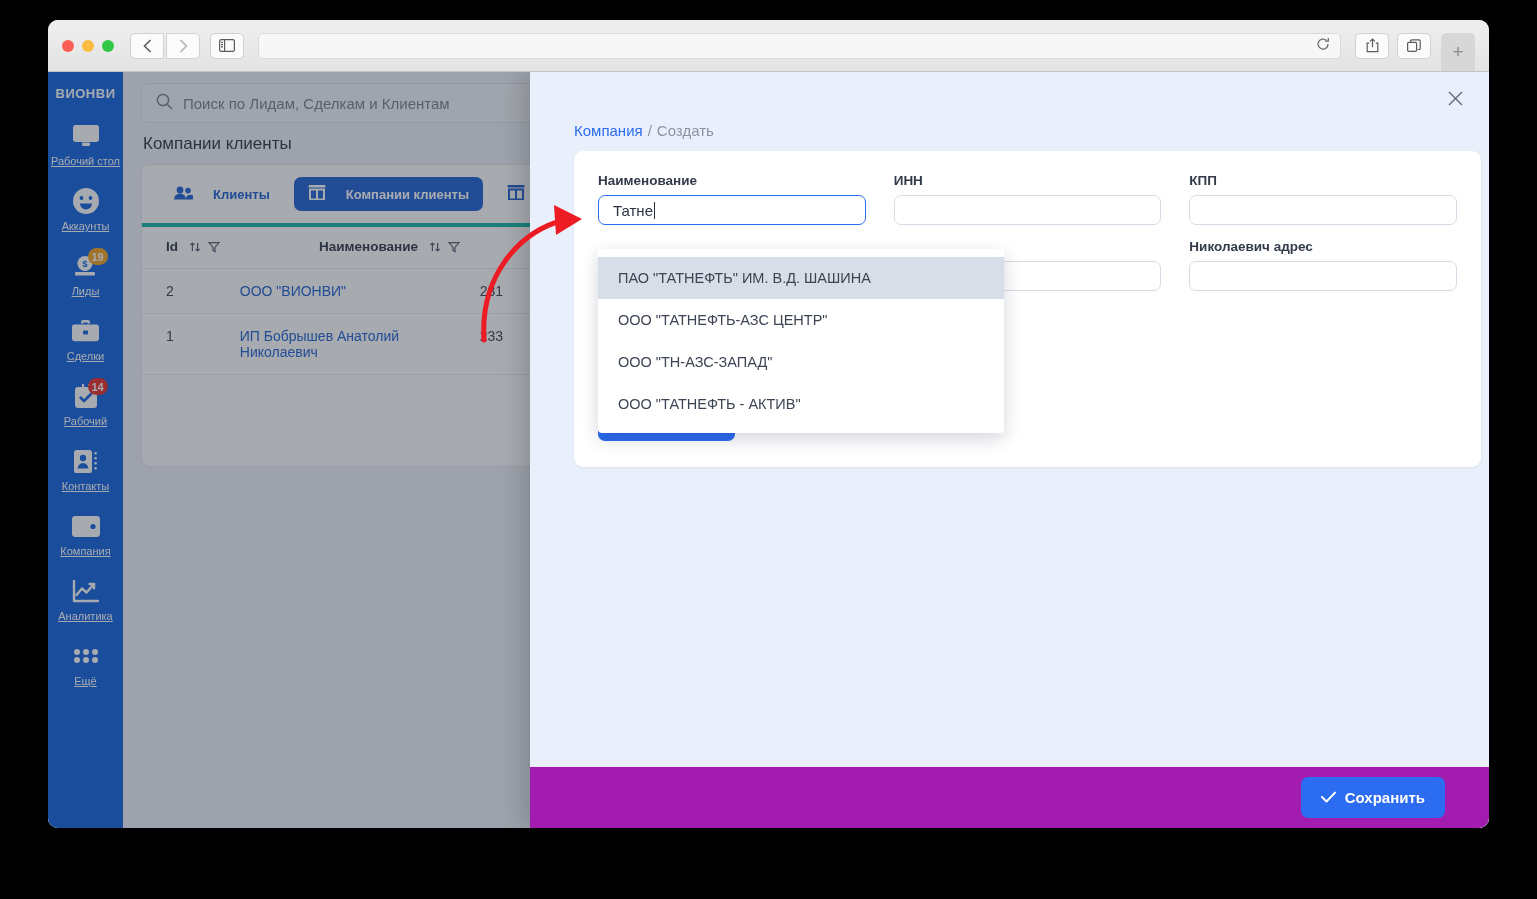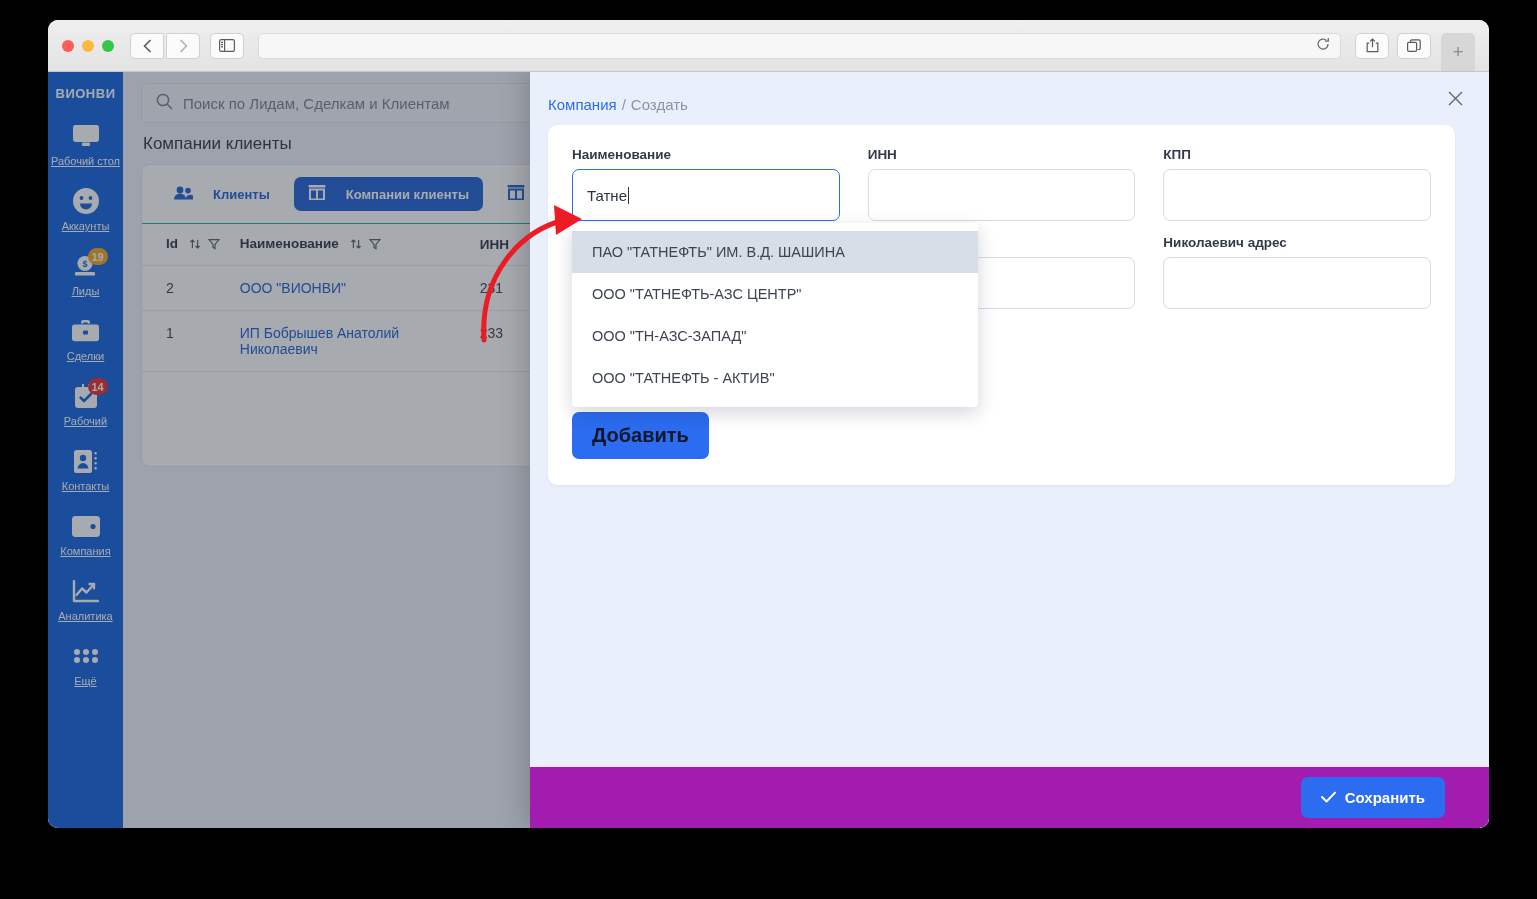--- a/index.html
+++ b/index.html
@@ -160,26 +160,26 @@
     display: flex; align-items: center; gap: 20px;
     font-size: 13px; font-weight: bold;
     color: #2263d4;
     padding: 8px 14px;
     border-radius: 7px;
     white-space: nowrap;
   }
   .tab.active { background: #2263d4; color: #fff; }
   table { width: 100%; border-collapse: collapse; }
   thead th {
-    text-align: left;
+    text-align: right;
     font-size: 13.5px;
     color: #333b4a;
     font-weight: bold;
     padding: 12px 10px;
-    border-top: 1px solid #14b8a6;
+    border-top: 4px solid #14b8a6;
     border-bottom: 1px solid #e8eaf0;
     white-space: nowrap;
   }
   tbody td {
     font-size: 14px;
     padding: 14px 10px;
     border-bottom: 1px solid #e8eaf0;
     color: #3d4453;
     vertical-align: top;
   }
@@ -193,21 +193,21 @@
     background: rgba(36,42,56,.40);
   }
   #modal {
     position: absolute;
     left: 482px; top: 0;
     width: 959px; height: 756px;
     background: #eaf0fb;
     display: flex; flex-direction: column;
     box-shadow: -6px 0 24px rgba(0,0,0,.18);
   }
-  #modal-body { flex: 1; position: relative; overflow: visible; }
+  #modal-body { flex: 1; position: relative; padding: 26px; overflow: visible; }
   #modal-close {
     position: absolute; right: 22px; top: 14px;
     width: 24px; height: 24px;
     color: #5f6878; font-size: 19px;
     display: flex; align-items: center; justify-content: center;
     cursor: pointer;
   }
   #breadcrumb {
     font-size: 15px; color: #8a93a4;
     margin: 24px 0 12px 18px;
@@ -224,21 +224,21 @@
     padding: 22px 24px 26px;
     box-shadow: 0 1px 3px rgba(20,30,60,.07);
   }
   .form-row { display: flex; gap: 28px; }
   .field { flex: 1; margin-bottom: 14px; position: relative; }
   .field-label {
     font-size: 13.5px; font-weight: bold;
     color: #333b4a; margin-bottom: 7px;
   }
   .field-input {
-    height: 52px;
+    height: 30px;
     border: 1px solid #d6dbe6;
     border-radius: 7px;
     background: #fff;
     font-size: 15px;
     color: #2b3242;
     display: flex; align-items: center;
     padding: 0 14px;
   }
   .field-input.focused { border: 1.5px solid #2b6cf0; }
   .caret {

